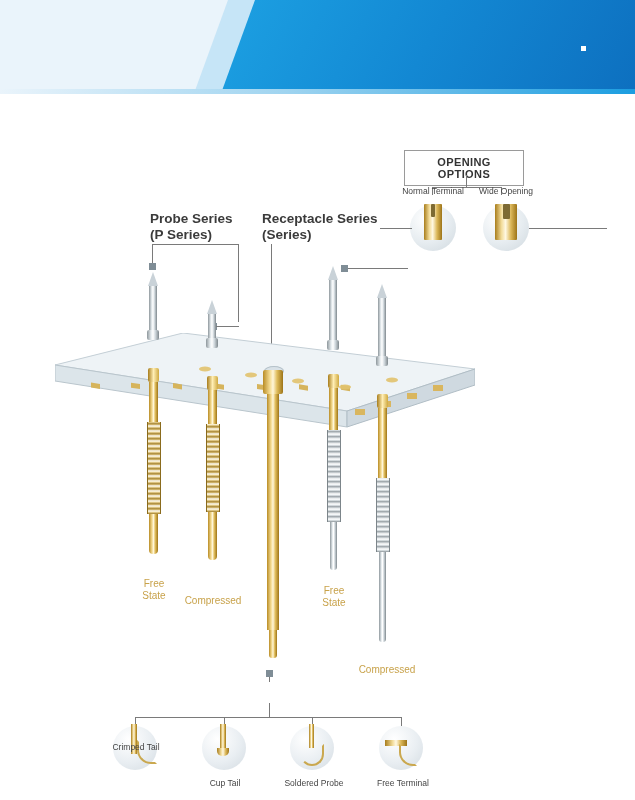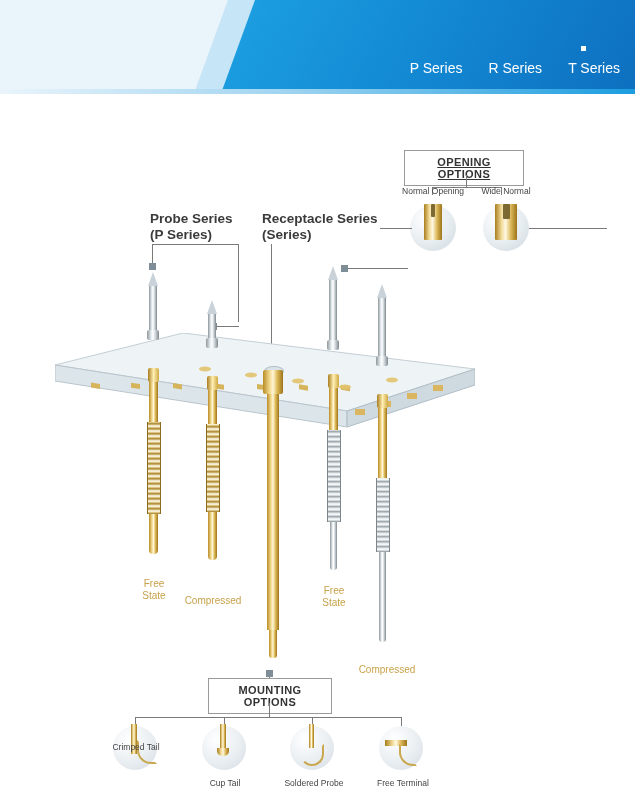--- a/index.html
+++ b/index.html
@@ -244,37 +244,32 @@
 <body>
 
 <div id="page">
 
   <div class="header">
     <div class="header-bg-light"></div>
     <div class="header-band-pale"></div>
     <div class="header-band-mid"></div>
     <div class="header-band"></div>
     <div class="header-dot"></div>
-    <div class="header-tabs">
-      <span class="tab">P Series</span>
-      <span class="tab">R Series</span>
-      <span class="tab">T Series</span>
-    </div>
     <div class="header-underline"></div>
   </div>
 
-  <div class="boxlabel" style="left:404px; top:150px; width:100px;text-decoration:underline;">OPENING OPTIONS</div>
+  <div class="boxlabel" style="left:404px; top:150px; width:100px;">OPENING OPTIONS</div>
 
   <div class="leader v" style="left:466px; top:175px; height:12px;"></div>
   <div class="leader h" style="left:432px; top:187px; width:69px;"></div>
   <div class="leader v" style="left:432px; top:187px; height:8px;"></div>
   <div class="leader v" style="left:501px; top:187px; height:8px;"></div>
 
-  <div class="tiny" style="left:397px; top:186px; width:72px;">Normal Opening</div>
-  <div class="tiny" style="left:470px; top:186px; width:72px;">Wide Normal</div>
+  <div class="tiny" style="left:397px; top:186px; width:72px;">Normal Terminal</div>
+  <div class="tiny" style="left:470px; top:186px; width:72px;">Wide Opening</div>
 
   <div class="open-circle" style="left:410px; top:205px;"></div>
   <div class="open-barrel" style="left:424px; top:204px; width:18px; height:36px;"></div>
   <div class="open-slot" style="left:431px; top:204px; width:4px; height:13px;"></div>
 
   <div class="open-circle" style="left:483px; top:205px;"></div>
   <div class="open-barrel" style="left:495px; top:204px; width:22px; height:36px;"></div>
   <div class="open-slot" style="left:503px; top:204px; width:7px; height:15px;"></div>
 
   <div class="leader h" style="left:380px; top:228px; width:32px;"></div>
@@ -384,21 +379,20 @@
     <div class="cap-gold" style="left:377px; top:394px; width:11px; height:14px;"></div>
     <div class="shaft-gold" style="left:378px; top:408px; width:9px; height:70px;"></div>
     <div class="spring silver" style="left:376px; top:478px; width:12px; height:74px;"></div>
     <div class="shaft-silver" style="left:379px; top:552px; width:7px; height:68px;"></div>
     <div class="shaft-silver" style="left:379px; top:620px; width:7px; height:22px; border-radius:0 0 3px 3px;"></div>
   </div>
   <div class="state-label" style="left:352px; top:664px; width:70px;">Compressed</div>
 
   <div class="sq" style="left:266px; top:670px;"></div>
   <div class="leader v" style="left:269px; top:677px; height:5px;"></div>
-  <div class="boxlabel" style="left:208px; top:678px; width:104px;">MOUNTING OPTIONS</div>
   <div class="leader v" style="left:269px; top:703px; height:14px;"></div>
   <div class="leader h" style="left:135px; top:717px; width:266px;"></div>
   <div class="leader v" style="left:135px; top:717px; height:9px;"></div>
   <div class="leader v" style="left:224px; top:717px; height:9px;"></div>
   <div class="leader v" style="left:312px; top:717px; height:9px;"></div>
   <div class="leader v" style="left:401px; top:717px; height:9px;"></div>
 
   <div class="mount-circle" style="left:113px; top:726px;"></div>
   <div class="mount-pin" style="left:131px; top:724px; width:6px; height:30px;"></div>
   <div class="wire" style="left:137px; top:740px; width:16px; height:20px;"></div>

